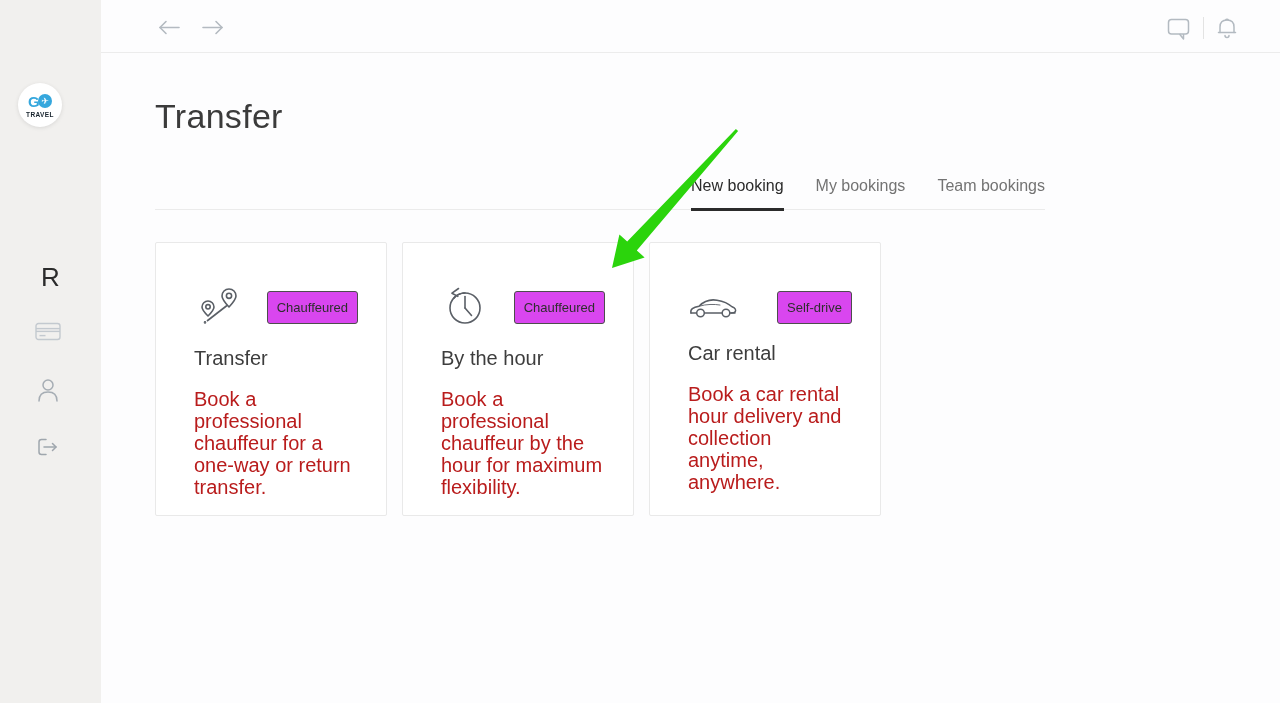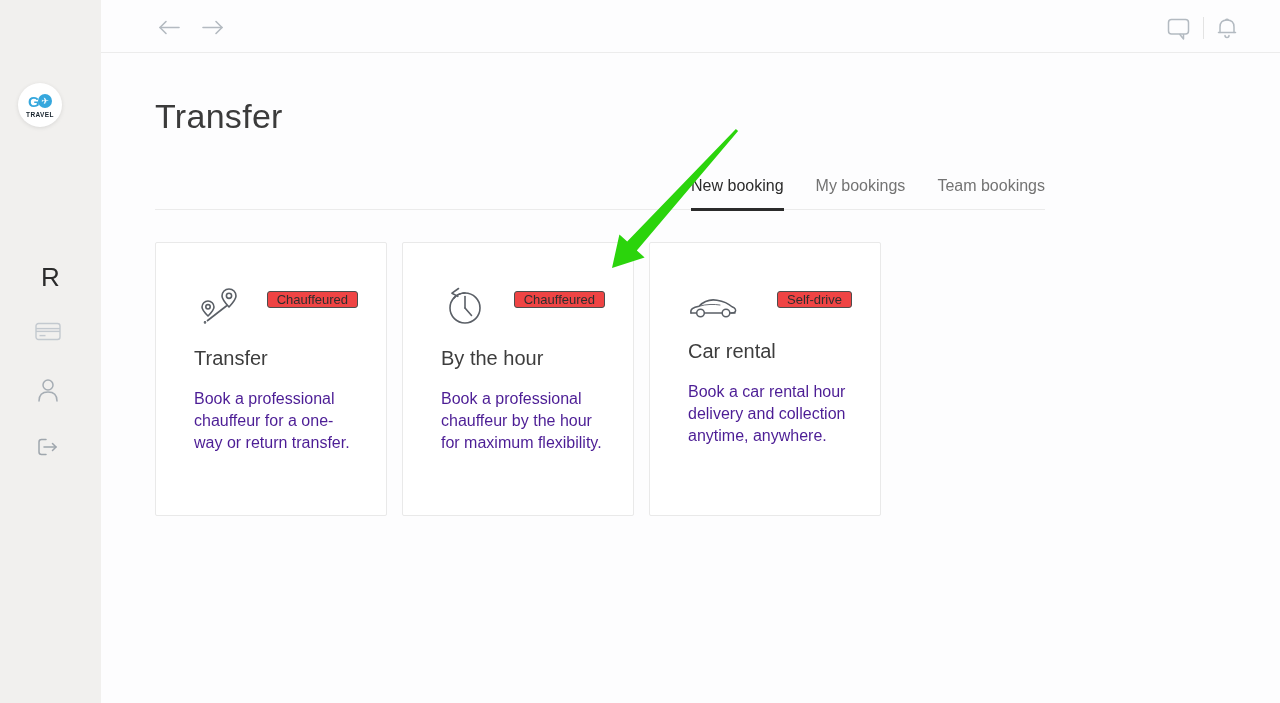--- a/index.html
+++ b/index.html
@@ -56,25 +56,25 @@
   .tab.active::after {
     content:""; position:absolute; left:0; right:0; bottom:-2px; height:3px; background:#2b2b2b;
   }
   .cards { position:absolute; left:155px; top:242px; display:flex; gap:15px; }
   .card {
     width:232px; height:274px; background:#fff;
     border:1px solid #e9e9e9; border-radius:2px; position:relative;
   }
   .card-head { display:flex; justify-content:space-between; align-items:flex-start; padding:40px 28px 0 38px; }
   .badge {
-    margin-top:8px; border:1px solid #4d4d4d; border-radius:3px; background:#ef4444;
-    padding:0 9px; font-size:13px; color:#2e2e2e; white-space:nowrap;
+    margin-top:8px; border:1px solid #4d4d4d; border-radius:3px; background:#d946ef;
+    padding:8px 9px; font-size:13px; color:#2e2e2e; white-space:nowrap;
   }
   .card-title { margin:18px 0 0 38px; font-size:20px; font-weight:500; color:#3d3d3d; }
-  .card-desc  { margin:18px 30px 0 38px; font-size:16px; line-height:22px; color:#4c1d95; }
+  .card-desc  { margin:18px 30px 0 38px; font-size:20px; line-height:22px; color:#b91c1c; }
   
   .annotation { position:absolute; left:0; top:0; width:1280px; height:703px; pointer-events:none; }
   svg { display:block; }
 </style>
 </head>
 <body>
 
 <div class="sidebar">
   <div class="logo">
     <div class="logo-row">

